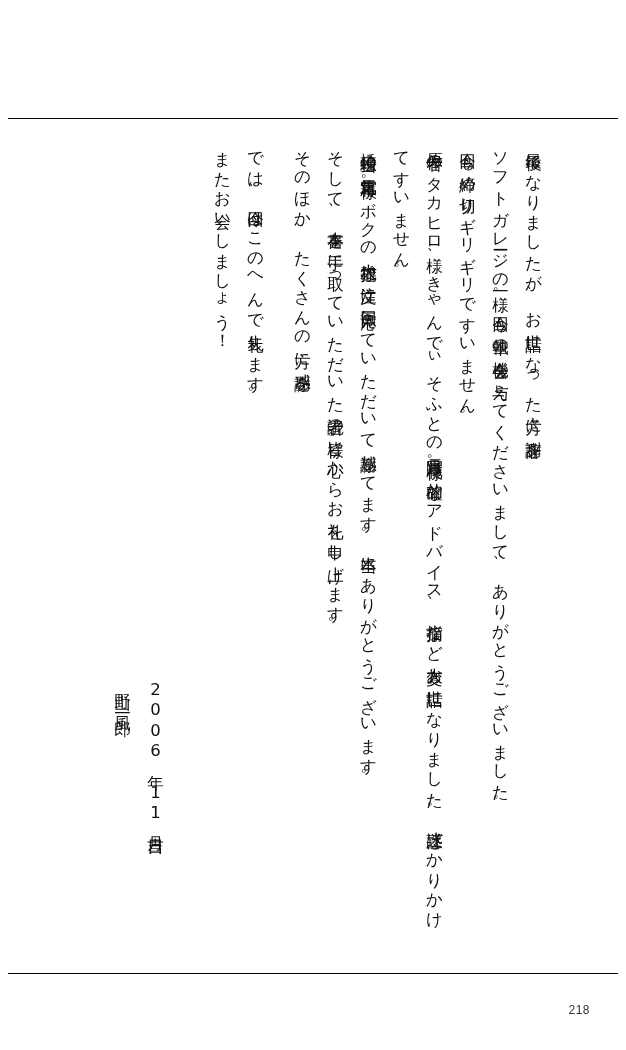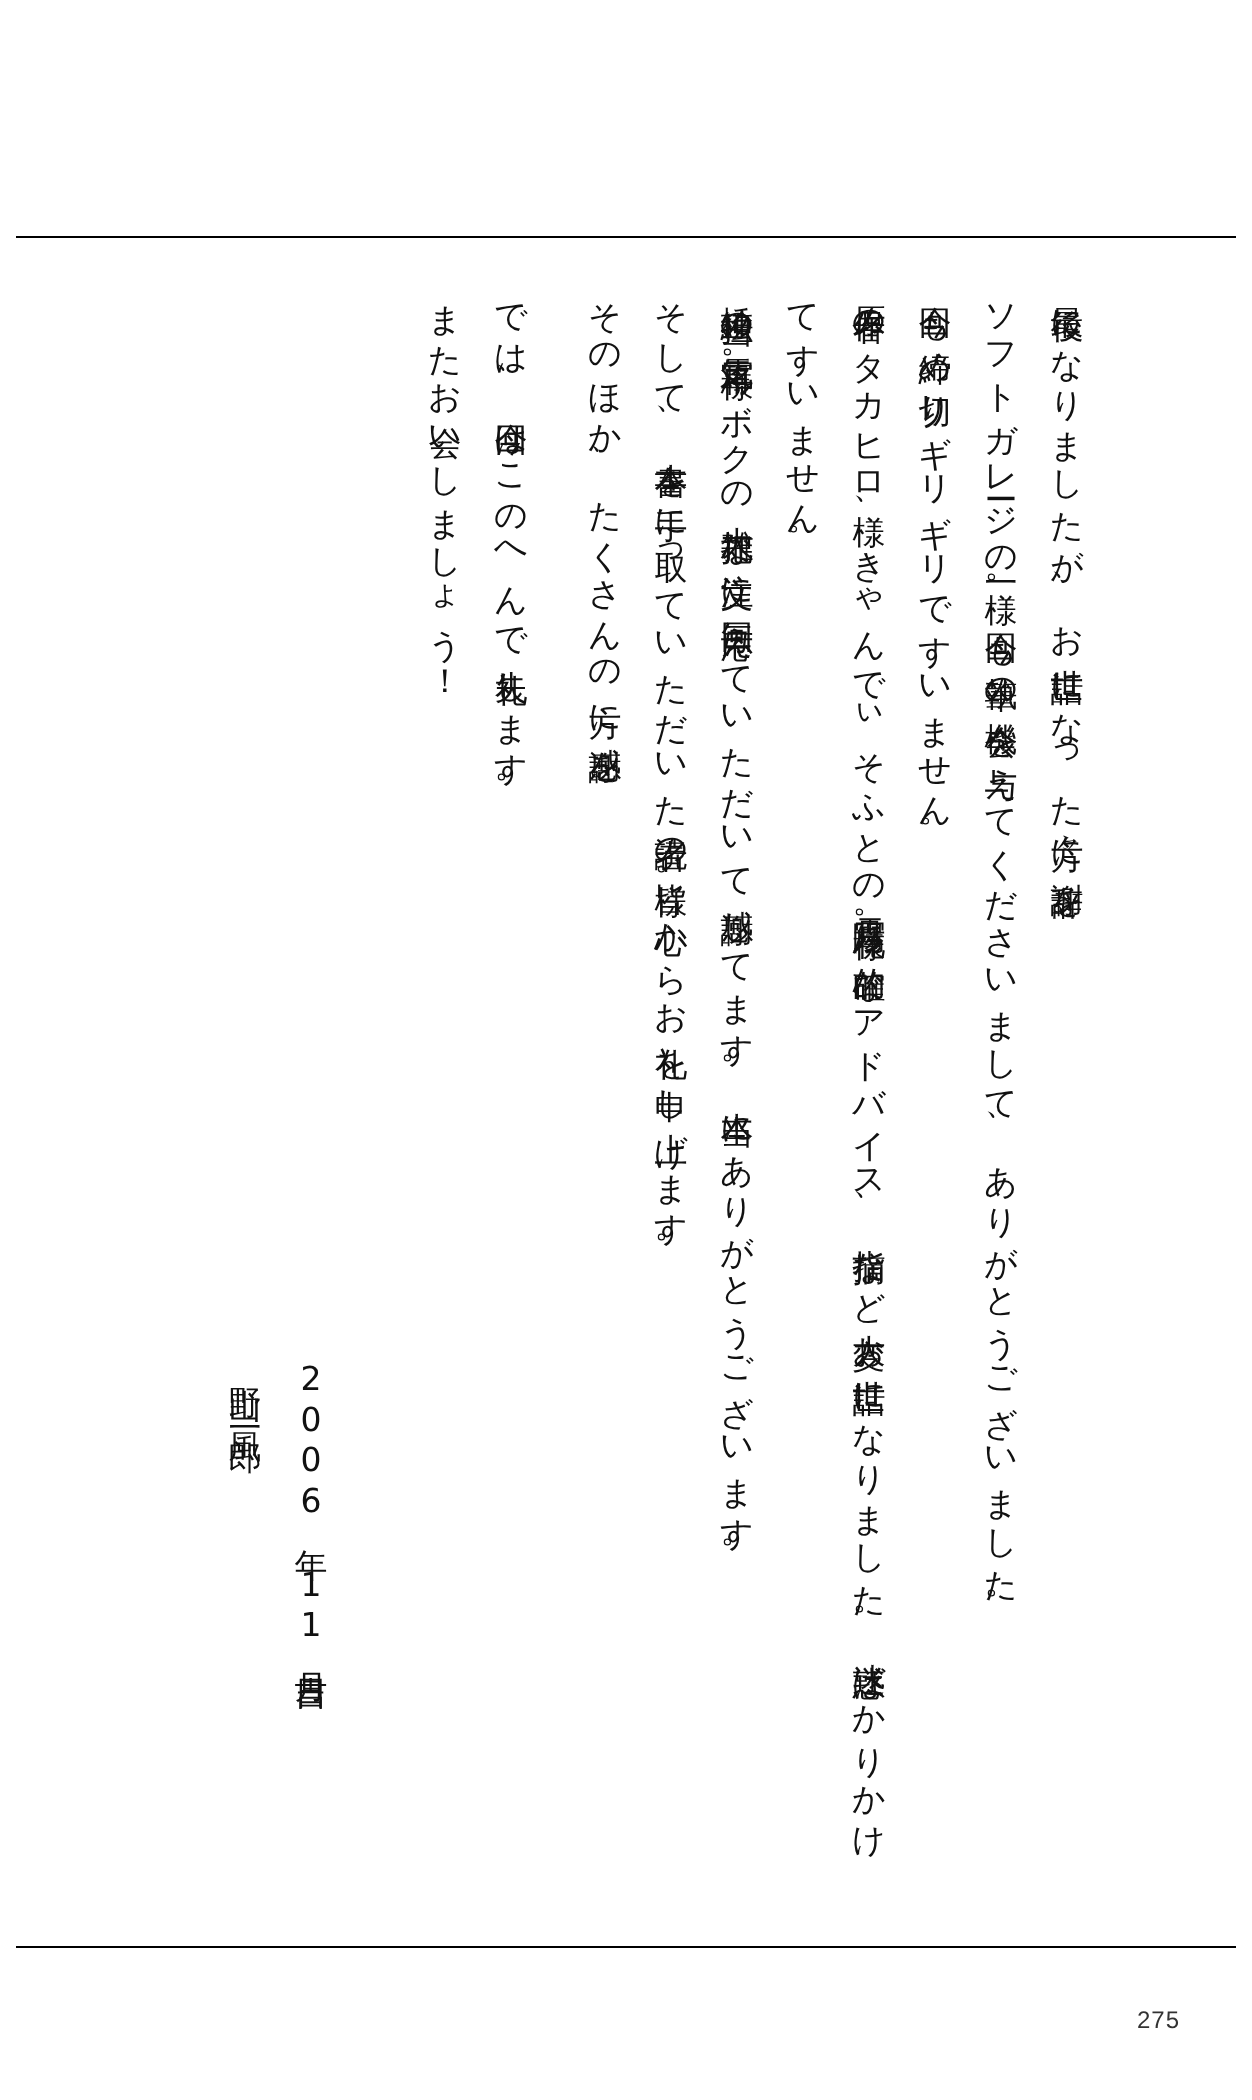--- a/index.html
+++ b/index.html
@@ -106,15 +106,15 @@
     <span class="gap"></span>
     <p>では、今回はこのへんで失礼します。</p>
     <p>またお会いしましょう！</p>
   </div>
 
   <div class="signature">
     <p>2006年 11月吉日</p>
     <p class="author">野山 風一郎</p>
   </div>
 
-  <div class="page-number">275</div>
+  <div class="page-number">218</div>
 
 </div>
 
 </body></html>

